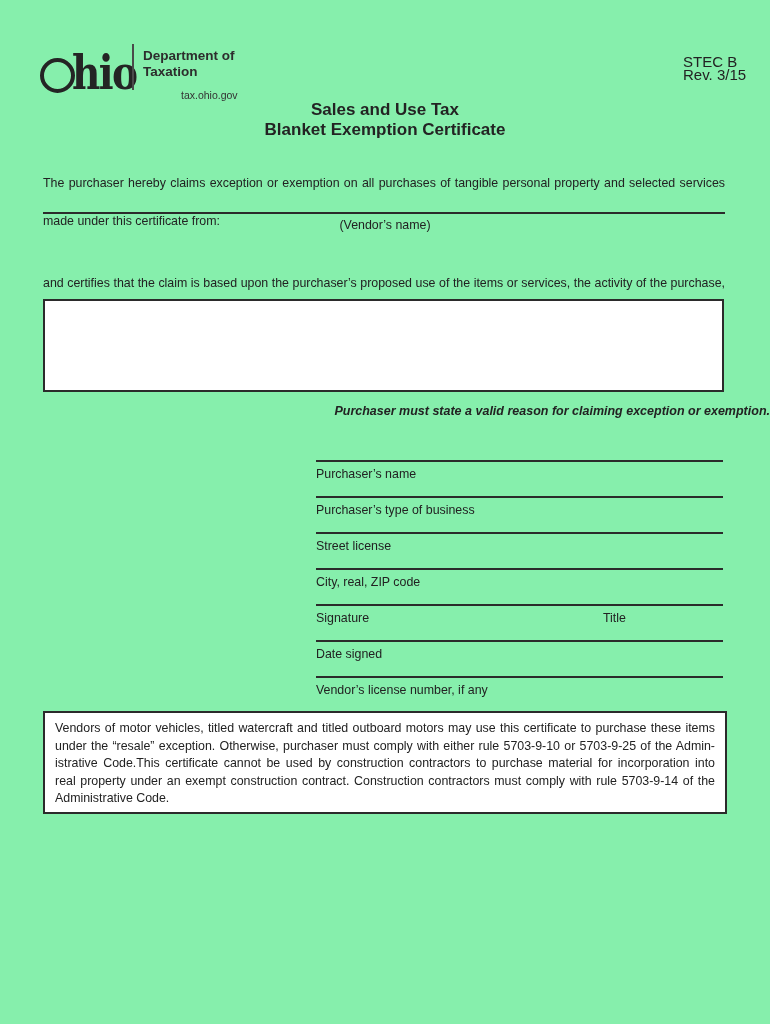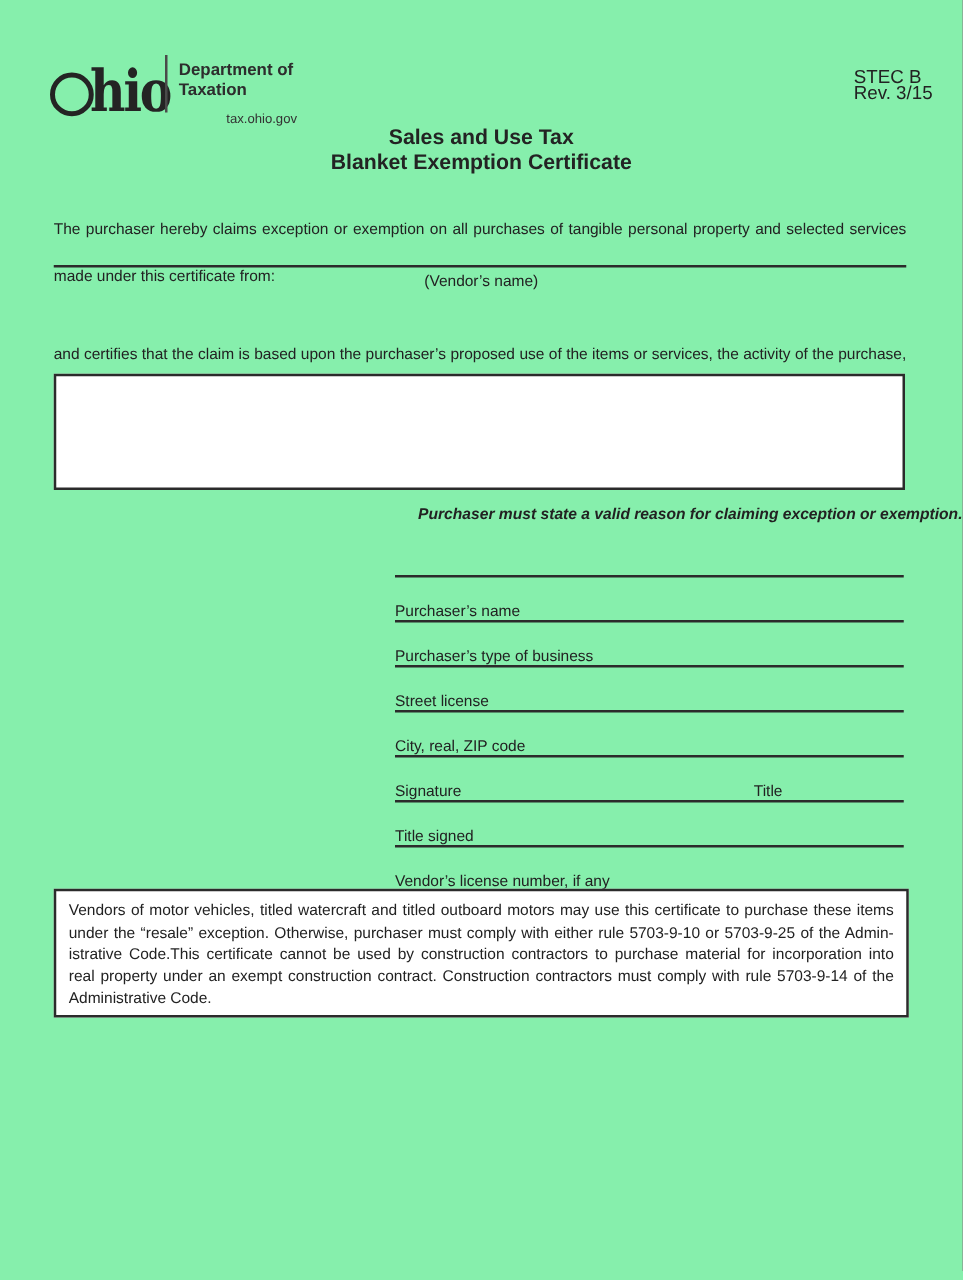--- a/index.html
+++ b/index.html
@@ -77,21 +77,21 @@
     font-size:12.5px;color:#222;
   }
   
   .fields{
     position:absolute;left:316px;top:460px;width:407px;
   }
   .frow{position:absolute;left:0;width:407px;}
   .fline{width:407px;height:1.6px;background:#2b2b2b;}
   .flabel{
     position:relative;
-    margin-top:20px;font-size:12.4px;line-height:14px;color:#222;
+    margin-top:5px;font-size:12.4px;line-height:14px;color:#222;
   }
   .flabel .second{
     position:absolute;left:287px;top:0;
   }
   
   .notice-box{
     position:absolute;left:43px;top:711px;
     width:684px;box-sizing:border-box;
     border:2px solid #2b2b2b;
     padding:7px 10px 4px 10px;
@@ -167,21 +167,21 @@
     <div class="frow" style="top:144px">
       <div class="fline"></div>
       <div class="flabel">
         <span>Signature</span>
         <span class="second">Title</span>
       </div>
     </div>
 
     <div class="frow" style="top:180px">
       <div class="fline"></div>
-      <div class="flabel">Title signed</div>
+      <div class="flabel">Date signed</div>
     </div>
 
     <div class="frow" style="top:216px">
       <div class="fline"></div>
       <div class="flabel">Vendor’s license number, if any</div>
     </div>
 
   </div>
 
   <div class="notice-box">

